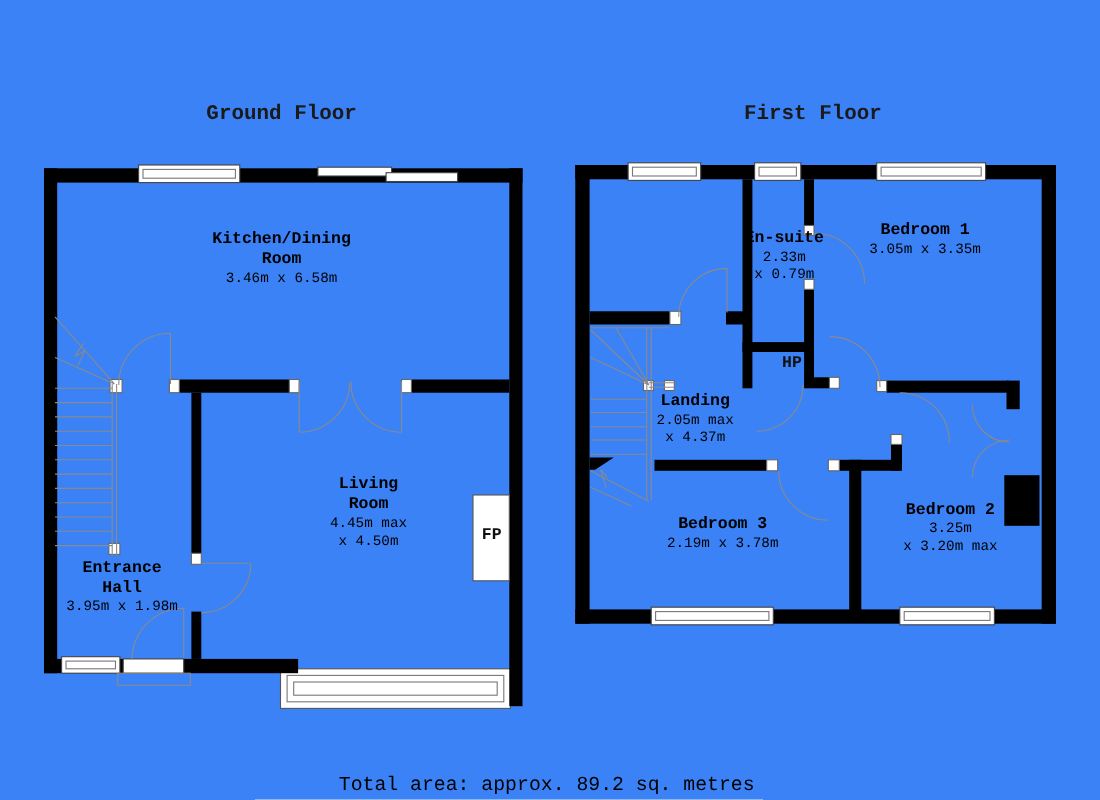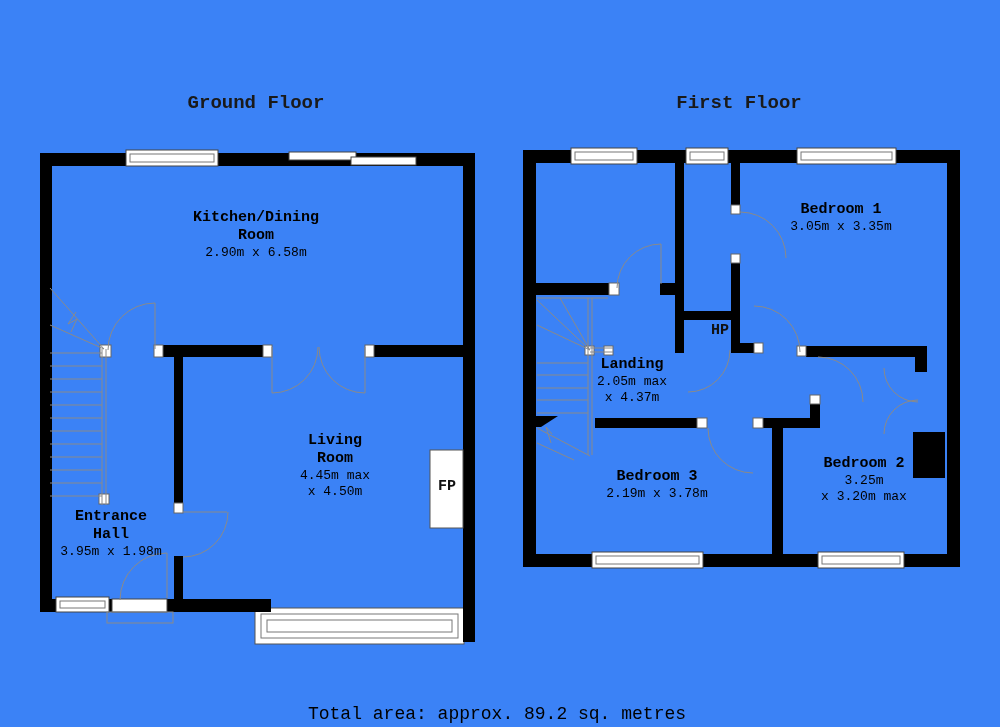--- a/index.html
+++ b/index.html
@@ -156,39 +156,44 @@
       </g>
     </g>
   </svg>
 
   <div class="floor-title" style="left:256px;top:92px;">Ground Floor</div>
   <div class="floor-title" style="left:739px;top:92px;">First Floor</div>
 
   <div class="room-label" style="left:256px;top:209px;">
     <span class="room-name">Kitchen/Dining</span>
     <span class="room-name">Room</span>
-    <span class="room-dims">2.90m x 6.58m</span>
+    <span class="room-dims">3.46m x 6.58m</span>
   </div>
 
   <div class="room-label" style="left:320px;top:432px;margin-left:15px;">
     <span class="room-name">Living</span>
     <span class="room-name">Room</span>
     <span class="room-dims">4.45m max</span>
     <span class="room-dims">x 4.50m</span>
   </div>
 
   <div class="room-label" style="left:111px;top:508px;">
     <span class="room-name">Entrance</span>
     <span class="room-name">Hall</span>
     <span class="room-dims">3.95m x 1.98m</span>
   </div>
 
   <div class="room-label small-bold" style="left:447px;top:478px;">FP</div>
 
 
+  <div class="room-label" style="left:713px;top:208px;">
+    <span class="room-name">En-suite</span>
+    <span class="room-dims">2.33m</span>
+    <span class="room-dims">x 0.79m</span>
+  </div>
 
   <div class="room-label" style="left:841px;top:201px;">
     <span class="room-name">Bedroom 1</span>
     <span class="room-dims">3.05m x 3.35m</span>
   </div>
 
   <div class="room-label small-bold" style="left:710px;top:322px;padding-left:20px;">HP</div>
 
   <div class="room-label" style="left:632px;top:356px;">
     <span class="room-name">Landing</span>

